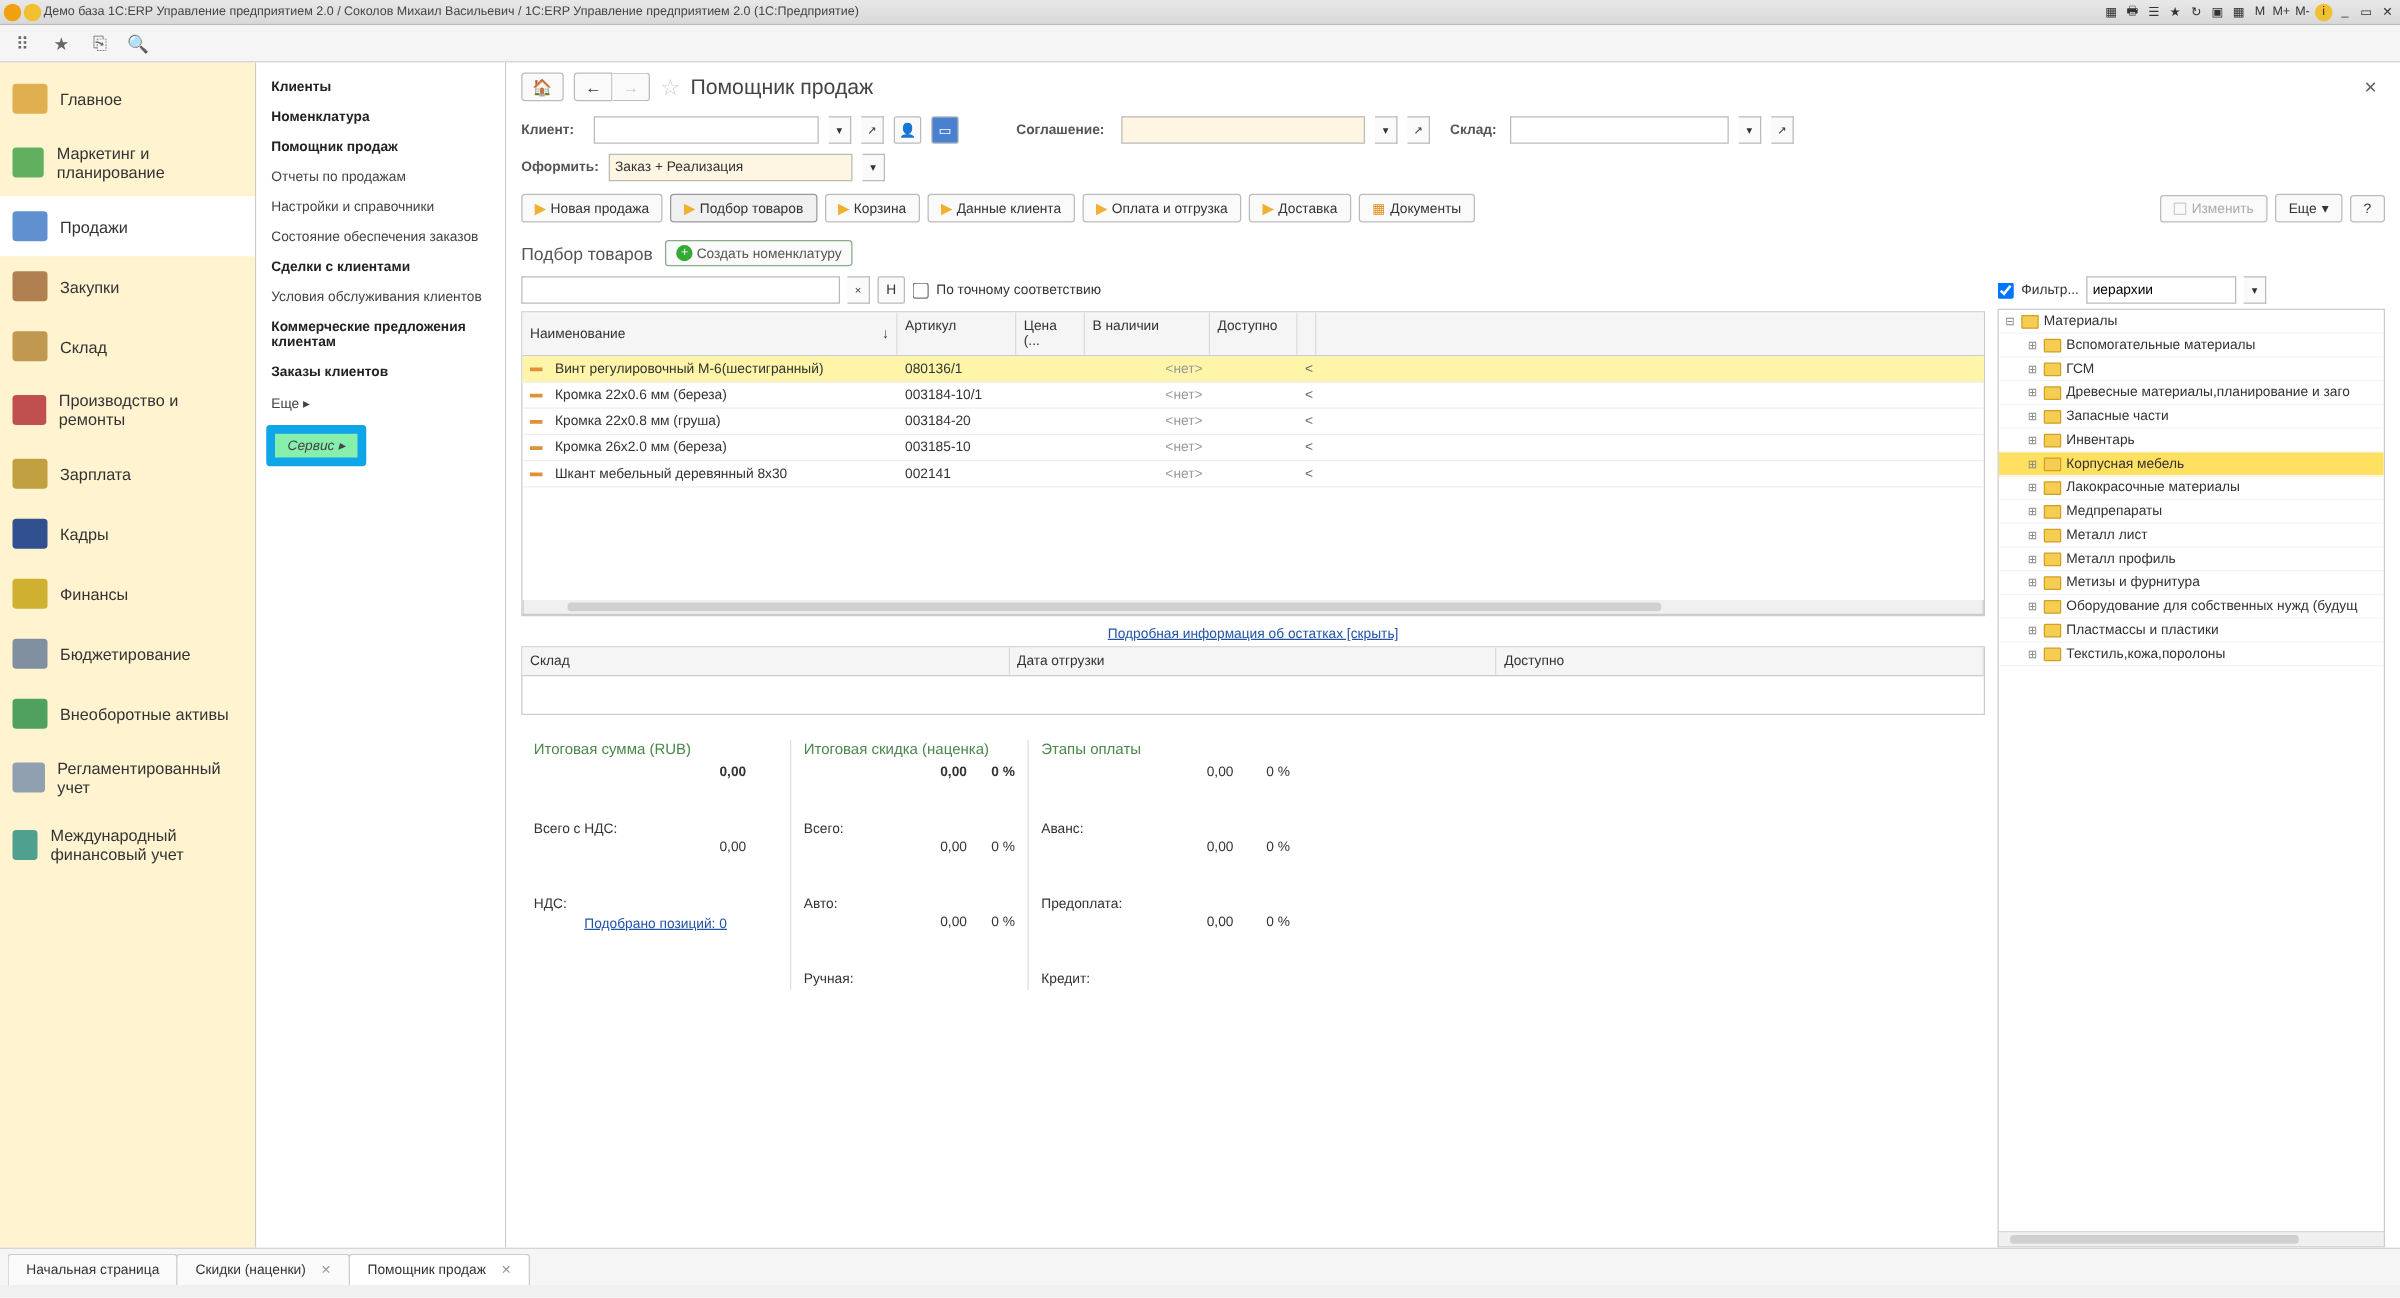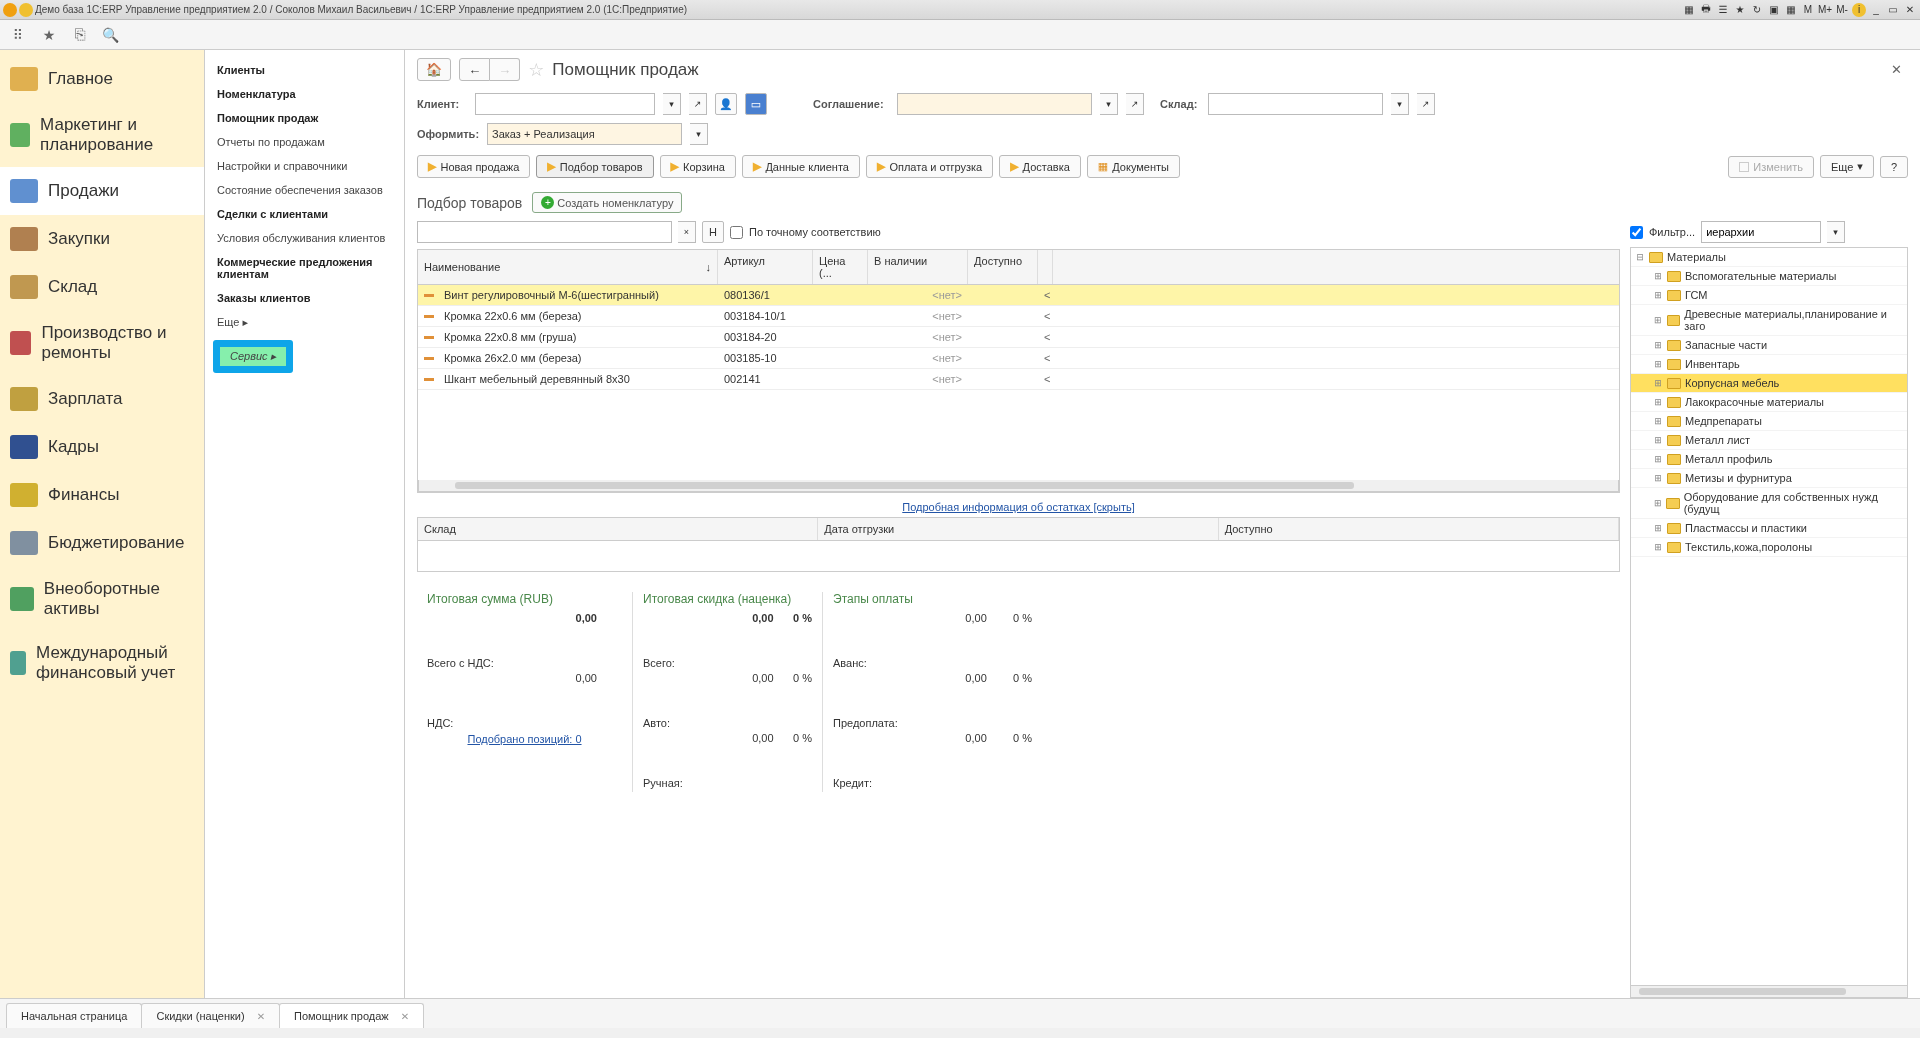--- a/index.html
+++ b/index.html
@@ -6,21 +6,21 @@
 body { background: #f0f0f0; font-size: 11px; color: #333; overflow: hidden; }
 .titlebar { background: linear-gradient(#e8e8e8,#d8d8d8); height: 20px; display: flex; align-items: center; padding: 0 3px; border-bottom: 1px solid #bbb; }
 .tbico { width: 14px; height: 14px; margin-right: 2px; border-radius: 2px; }
 .tbtitle { font-size: 10px; color: #444; flex: 1; }
 .tbright { display: flex; gap: 3px; align-items: center; }
 .tbright span { width: 14px; height: 14px; display: inline-flex; align-items: center; justify-content: center; font-size: 10px; }
 .topbar { background: #f5f5f5; height: 30px; display: flex; align-items: center; padding: 0 10px; gap: 15px; border-bottom: 1px solid #ccc; }
 .topbar-ico { width: 16px; height: 16px; display: inline-flex; align-items: center; justify-content: center; color: #666; font-size: 14px; }
 .layout { display: flex; height: calc(100vh - 90px); }
 .nav1 { width: 205px; background: #fff3d0; border-right: 1px solid #ccc; overflow-y: auto; padding-top: 5px;}
-.nav1-item { display: flex; align-items: center; padding: 12px 10px; gap: 10px; cursor: pointer; font-size: 17px; }
+.nav1-item { display: flex; align-items: center; padding: 12px 10px; gap: 10px; cursor: pointer; font-size: 13px; }
 .nav1-item.active { background: #fff; }
 .nav1-ico { width: 28px; height: 24px; display: inline-block; }
 .nav2 { width: 200px; background: #fff; border-right: 1px solid #ccc; overflow-y: auto; padding: 8px; }
 .nav2 div { padding: 6px 4px; font-size: 11px; color: #444; cursor: pointer; }
 .nav2 .bold { font-weight: bold; color: #222; }
 .nav2 .btn { border: 7px solid #0ea5e9; border-radius: 3px; padding: 3px 10px; display: inline-block; margin-top: 5px; background: #86efac; font-style: italic;}
 .main { flex: 1; background: #fff; display: flex; flex-direction: column; overflow: hidden; }
 .main-head { display: flex; align-items: center; padding: 8px 12px; gap: 8px; }
 .iconbtn { border: 1px solid #bbb; border-radius: 3px; background: #fafafa; padding: 3px 8px; font-size: 13px; cursor: pointer; }
 .star { font-size: 18px; color: #ccc; }
@@ -36,21 +36,21 @@
 .wizbtn { border: 1px solid #bbb; border-radius: 3px; padding: 4px 10px; font-size: 11px; background: #fafafa; cursor: pointer; display: inline-flex; align-items: center; gap: 4px;}
 .wizbtn.active { background: #f0f0f0; border-color: #999;}
 .arrow { color: #f0b030; font-weight: bold; }
 .content { flex: 1; padding: 0 12px; display: flex; flex-direction: column; overflow: hidden;}
 .sect-title { font-size: 14px; color: #555; margin: 8px 0; display: flex; align-items: center; gap: 10px;}
 .greenbtn { border: 1px solid #8a8; border-radius: 3px; padding: 3px 8px; font-size: 11px; background: #fafafa; cursor: pointer; display: inline-flex; align-items: center; gap: 3px;}
 .greenbtn .plus { background: #3a3; color: #fff; border-radius: 50%; width: 13px; height: 13px; display: inline-flex; align-items:center; justify-content: center; font-size: 10px;}
 .tools { display: flex; align-items: center; gap: 6px; margin-bottom: 6px;}
 .body-split { display: flex; gap: 10px; flex: 1; min-height: 0;}
 .left-col { flex: 1; display: flex; flex-direction: column; min-width: 0;}
-.right-col { width: 278px; display: flex; flex-direction: column;}
+.right-col { width: 310px; display: flex; flex-direction: column;}
 .tbl { border: 1px solid #ccc; font-size: 11px;}
 .tbl-head { display: flex; background: #f5f5f5; border-bottom: 1px solid #ccc;}
 .tbl-head > div { padding: 5px 6px; border-right: 1px solid #ddd;}
 .tbl-row { display: flex; border-bottom: 1px solid #eee;}
 .tbl-row > div { padding: 4px 6px; white-space: nowrap; overflow: hidden;}
 .tbl-row.sel { background: #fef5a8;}
 .c1 { width: 300px; display: flex; align-items: center; gap: 5px;}
 .c2 { width: 95px;}
 .c3 { width: 55px;}
 .c4 { width: 100px; text-align: right; color: #999;}
@@ -155,20 +155,24 @@
       </div>
       <div class="nav1-item">
         <span class="nav1-ico" style="background:#8090a0;border-radius:3px;"></span>
         <span>Бюджетирование</span>
       </div>
       <div class="nav1-item">
         <span class="nav1-ico" style="background:#50a060;border-radius:3px;"></span>
         <span>Внеоборотные активы</span>
       </div>
       <div class="nav1-item">
+        <span class="nav1-ico" style="background:#90a0b0;border-radius:3px;"></span>
+        <span>Регламентированный учет</span>
+      </div>
+      <div class="nav1-item">
         <span class="nav1-ico" style="background:#50a090;border-radius:3px;"></span>
         <span>Международный финансовый учет</span>
       </div>
     </div>
   <div class="nav2" id="nav2"><div class="bold">Клиенты</div><div class="bold">Номенклатура</div><div class="bold">Помощник продаж</div><div>Отчеты по продажам</div><div>Настройки и справочники</div><div>Состояние обеспечения заказов</div><div class="bold">Сделки с клиентами</div><div>Условия обслуживания клиентов</div><div class="bold">Коммерческие предложения клиентам</div><div class="bold">Заказы клиентов</div><div>Еще ▸</div><div class="btn">Сервис ▸</div></div>
 
   <div class="main">
     <div class="main-head">
       <span class="iconbtn">🏠</span>
       <span style="display:flex;">

